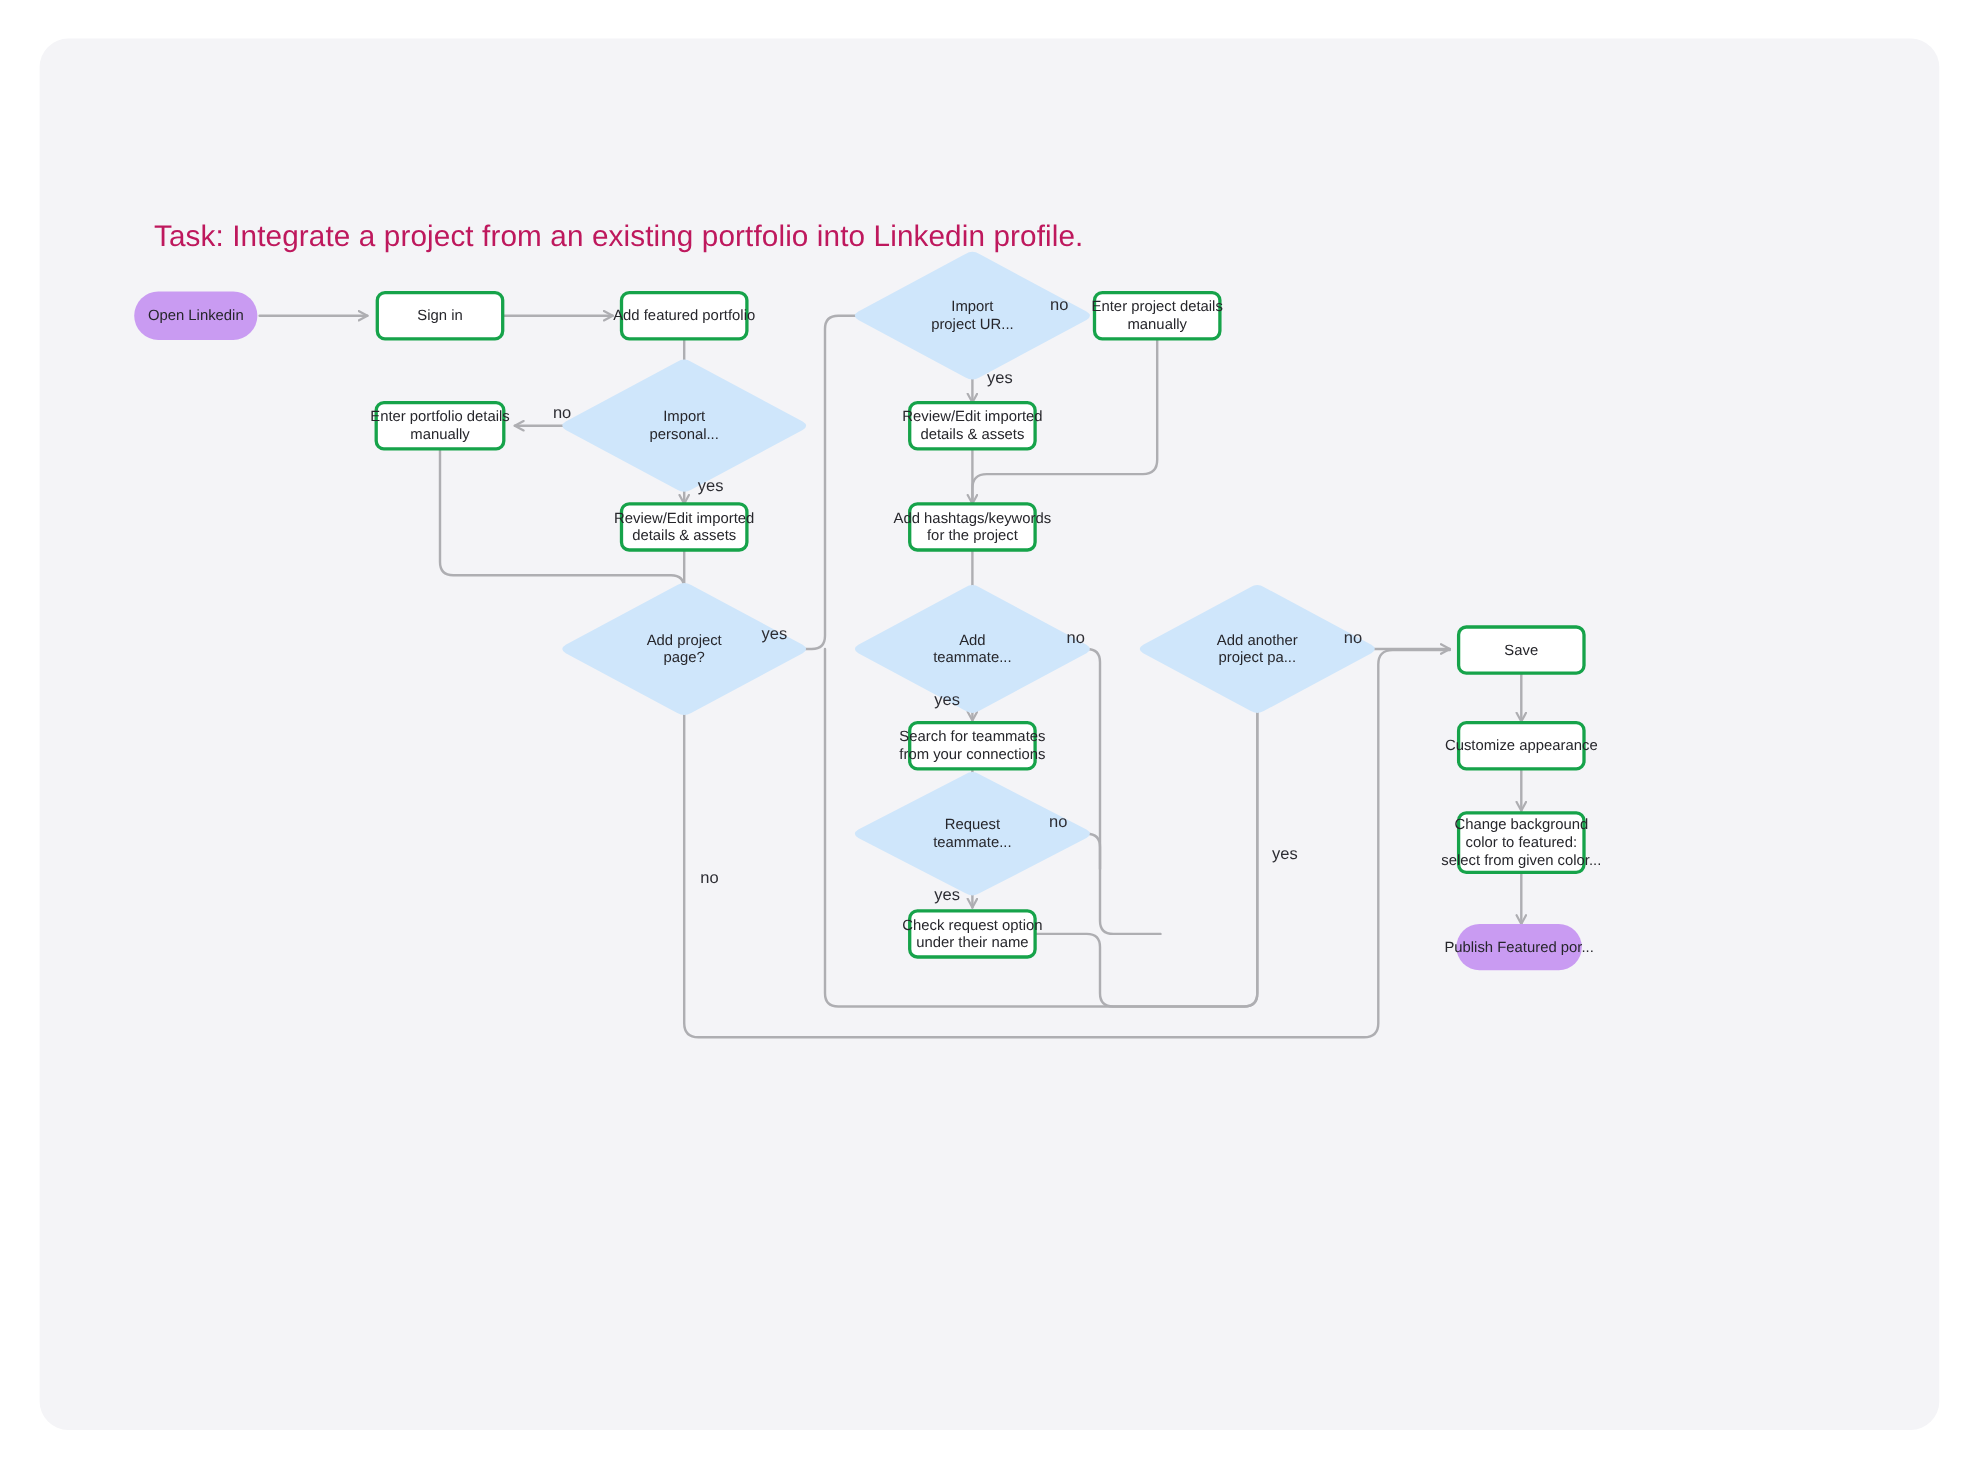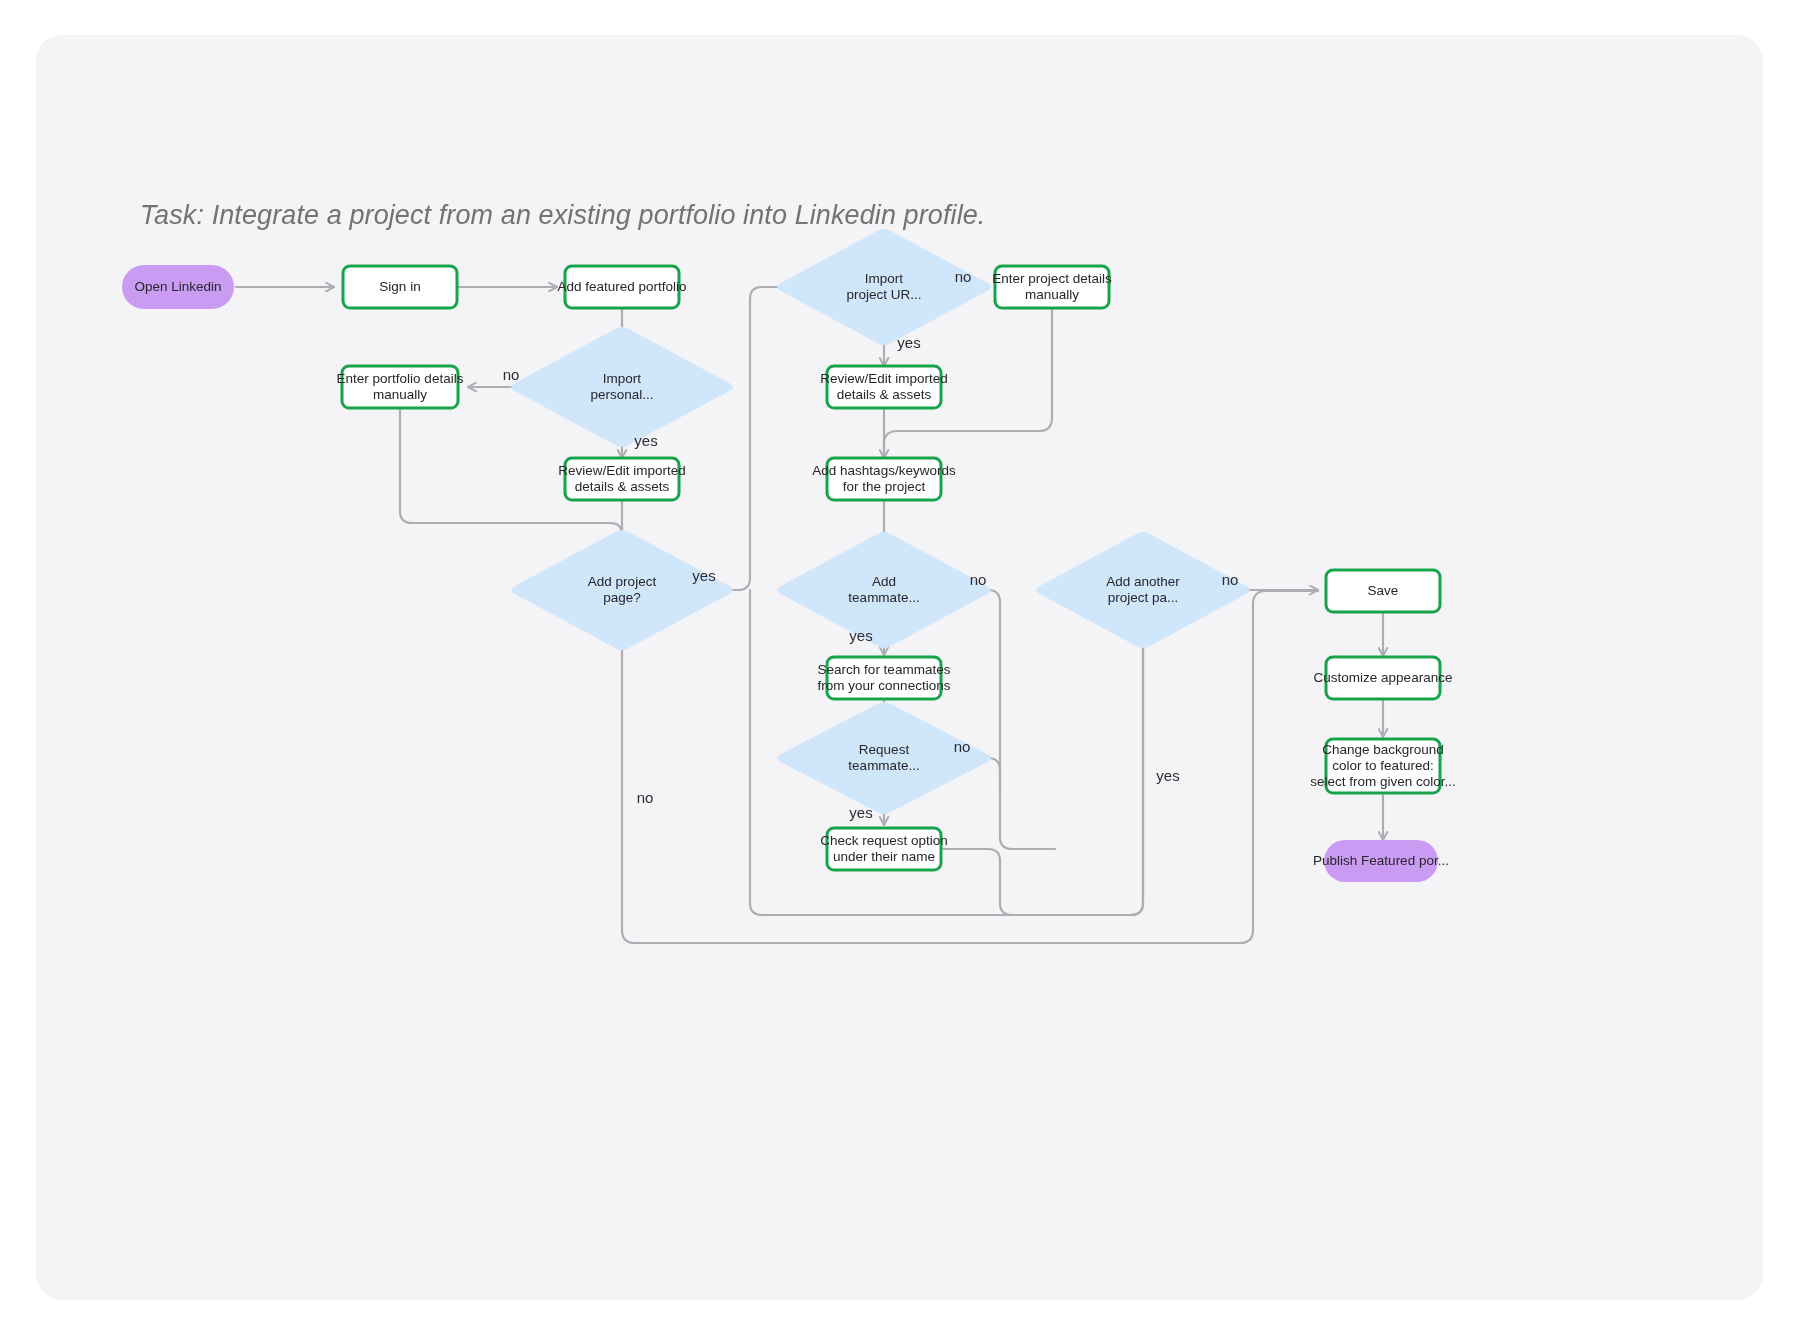--- a/index.html
+++ b/index.html
@@ -24,24 +24,23 @@
     height: 1265px;
     background: #f4f4f7;
     border-radius: 26px;
   }
   #chart-title {
     position: absolute;
     left: 140px;
     top: 200px;
     font-size: 27px;
     font-weight: 400;
-    color: #737373;
+    color: #be185d;
     letter-spacing: 0.1px;
     white-space: nowrap;
-    font-style: italic;
   }
   #flow-svg {
     position: absolute;
     left: 0;
     top: 0;
     width: 1800px;
     height: 1328px;
   }
   .node-label {
     font-family: "Liberation Sans", sans-serif;

